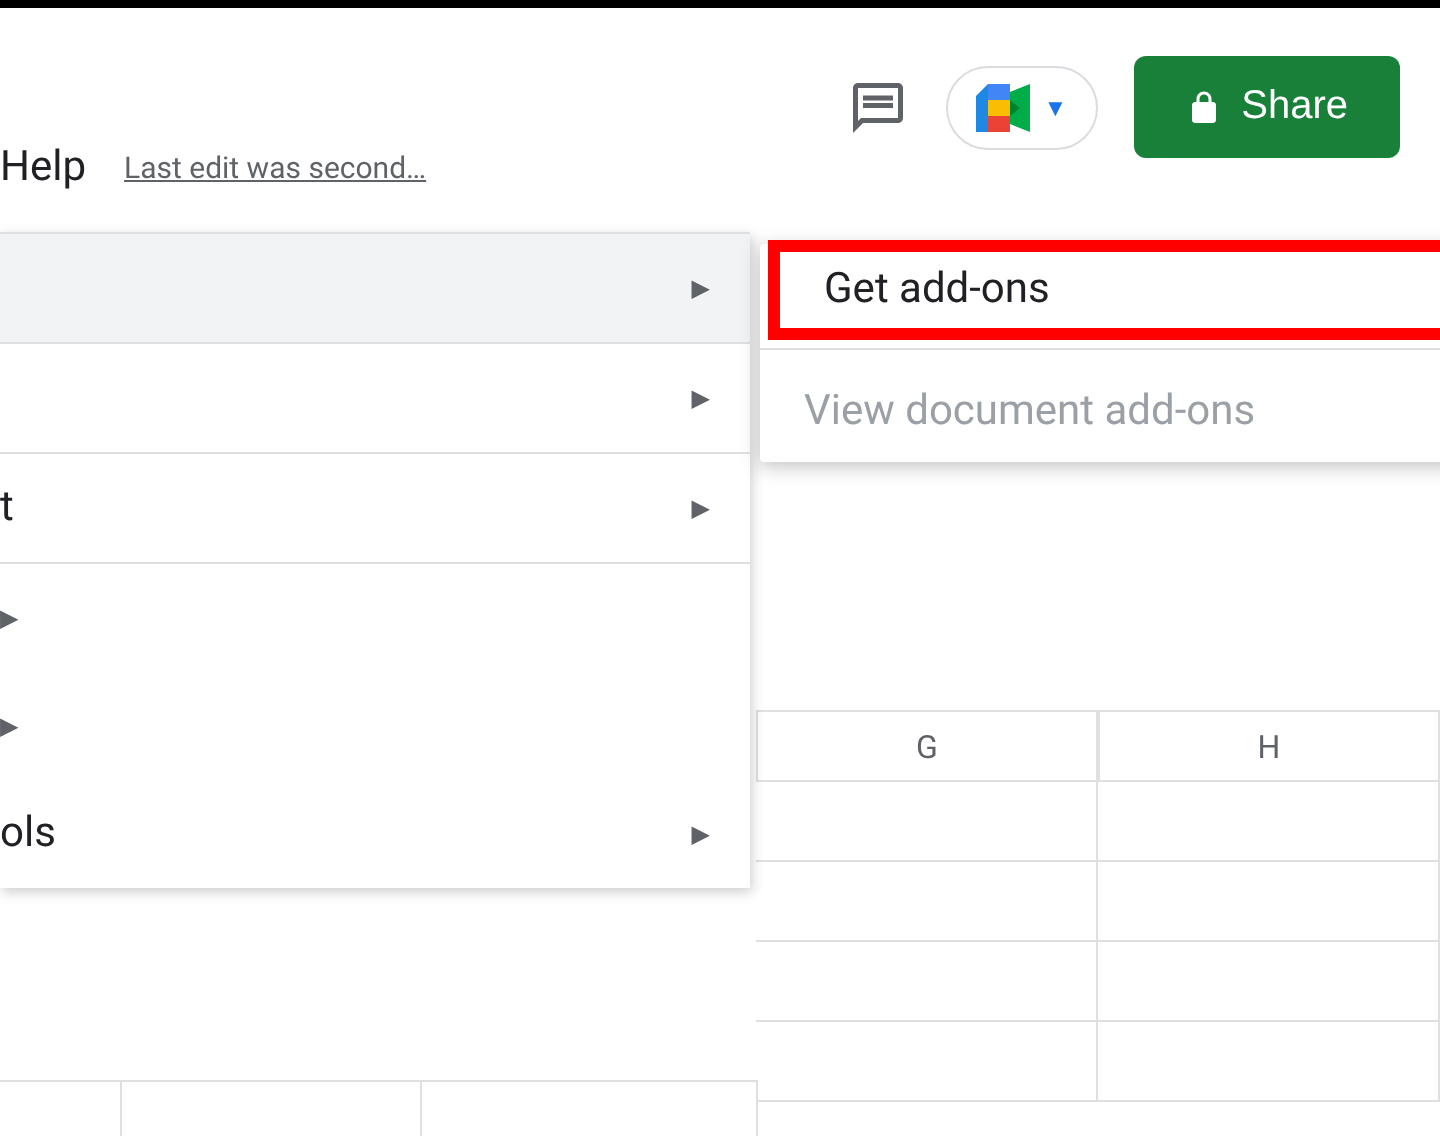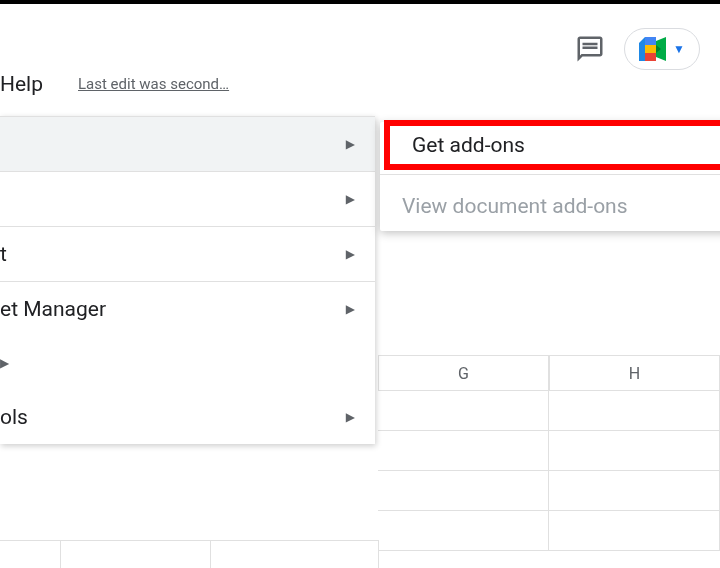--- a/index.html
+++ b/index.html
@@ -58,21 +58,21 @@
       align-items: center;
       gap: 10px;
       cursor: pointer;
     }
     .menubar {
       position: absolute;
       top: 72px;
       left: 0;
       display: flex;
       align-items: center;
-      gap: 35px;
+      gap: 19px;
       font-size: 21px;
       color: #202124;
       justify-content: flex-end;
     }
     .last-edit {
       color: #5f6368;
       text-decoration: underline;
       font-size: 15px;
     }
     .menu-dropdown {
@@ -199,20 +199,26 @@
         <path fill="#1e88e5" d="M0 6 L6 0 L6 24 L0 24 Z"></path>
         <path fill="#4285f4" d="M6 0 L17 0 L17 8 L6 8 Z"></path>
         <path fill="#fbbc04" d="M6 8 L17 8 L17 16 L6 16 Z"></path>
         <path fill="#ea4335" d="M6 16 L17 16 L17 24 L6 24 Z"></path>
         <path fill="#00ac47" d="M17 4 L27 0 L27 24 L17 20 Z"></path>
         <path fill="#00832d" d="M17 8 L22 12 L17 16 Z"></path>
       </svg>
     </div>
     <span style="color:#1a73e8;font-size:12px;">▼</span>
   </div>
+  <button class="share-btn">
+    <svg width="18" height="18" viewBox="0 0 24 24">
+        <path fill="#fff" d="M18 8h-1V6c0-2.76-2.24-5-5-5S7 3.24 7 6v2H6c-1.1 0-2 .9-2 2v10c0 1.1.9 2 2 2h12c1.1 0 2-.9 2-2V10c0-1.1-.9-2-2-2zM9 6c0-1.66 1.34-3 3-3s3 1.34 3 3v2H9V6z"></path>
+      </svg>
+    <span>Share</span>
+  </button>
 </div>
 
 <div class="menubar">
   <span>Help</span>
   <span class="last-edit">Last edit was second…</span>
 </div>
 
 <div class="menu-dropdown">
   <div class="menu-item first">
     <span></span>
@@ -223,21 +229,20 @@
     <span></span>
     <span class="menu-arrow">▶</span>
   </div>
   <div class="menu-divider"></div>
   <div class="menu-item">
     <span>t</span>
     <span class="menu-arrow">▶</span>
   </div>
   <div class="menu-divider"></div>
   <div class="menu-item">
-    <span>et Manager</span>
     <span class="menu-arrow">▶</span>
   </div>
   <div class="menu-item">
     <span class="menu-arrow">▶</span>
   </div>
   <div class="menu-item">
     <span>ols</span>
     <span class="menu-arrow">▶</span>
   </div>
 </div>

